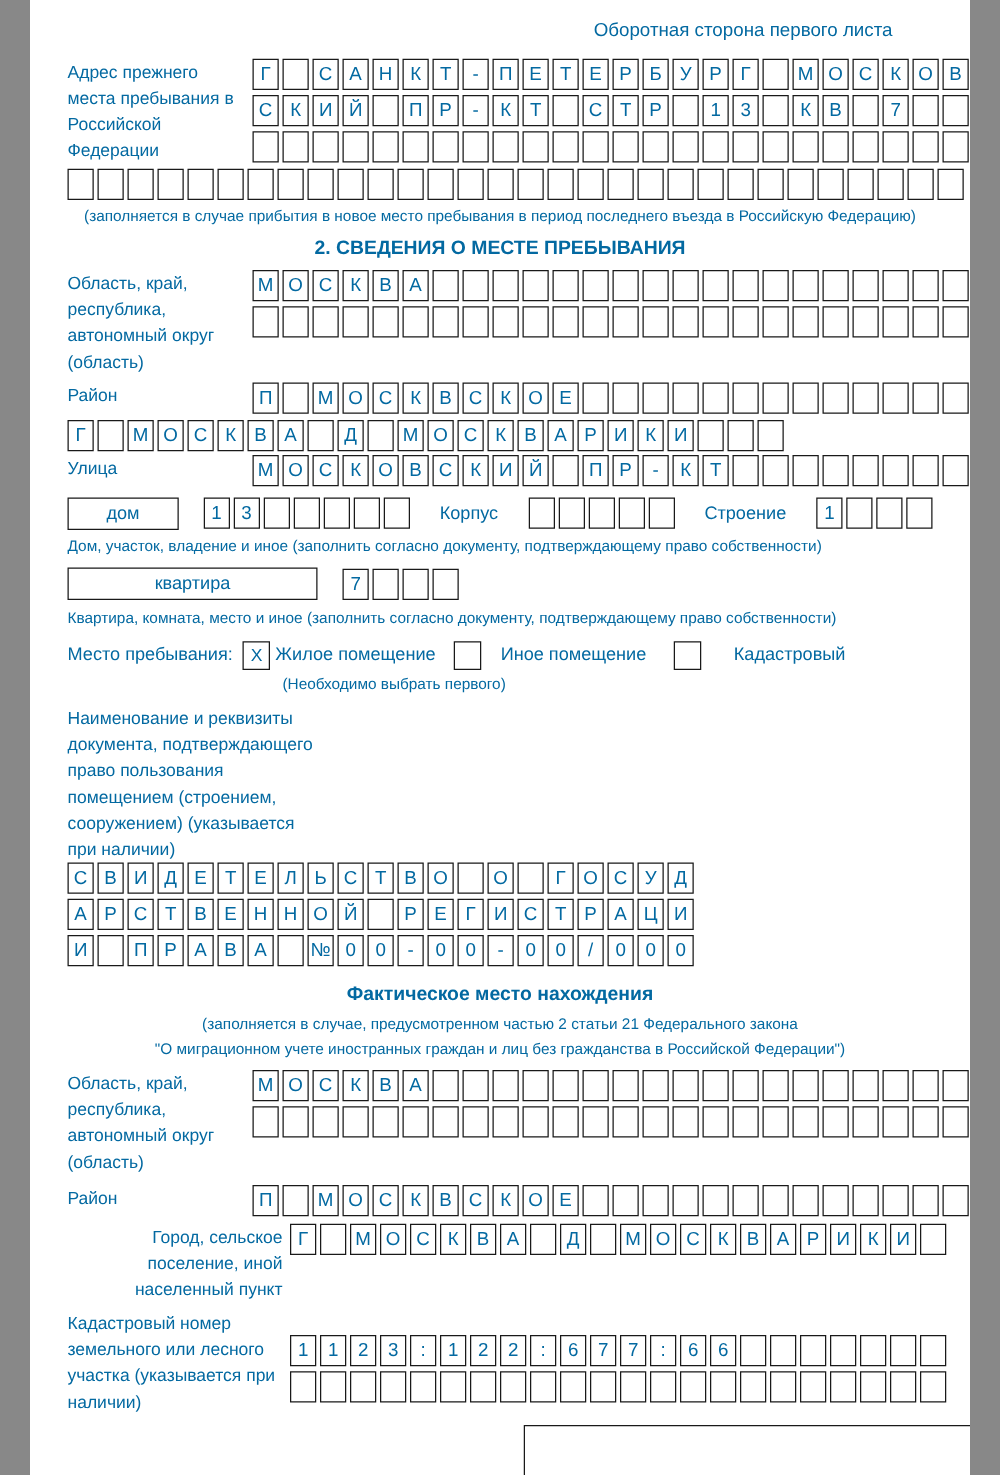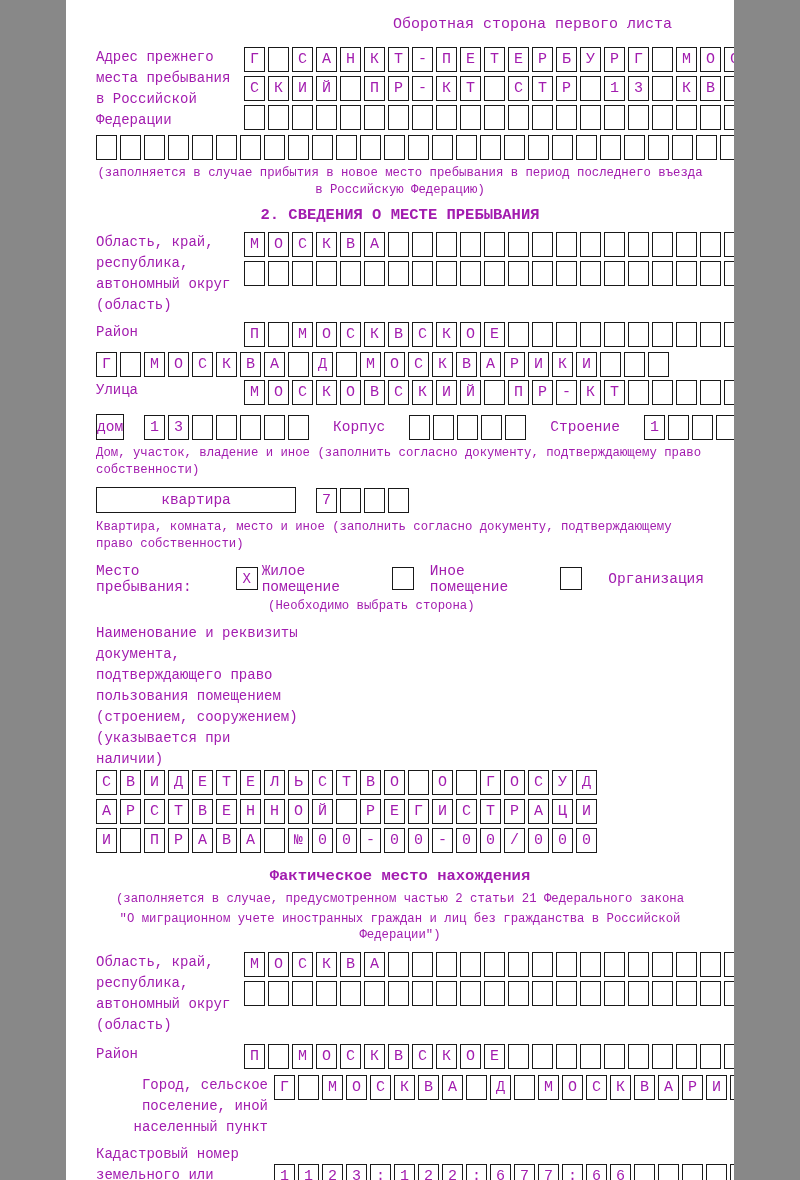--- a/index.html
+++ b/index.html
@@ -1,19 +1,19 @@
 <!DOCTYPE html>
 <html><head>
 <meta charset="utf-8">
 <style>
   * { margin:0; padding:0; box-sizing:border-box; }
   html,body { background:#888; }
   .page {
-    width:668px; height:1180px; background:#ffffff; color:#a21caf;
-    font-family:Liberation Mono, monospace;
+    width:752px; height:1180px; background:#ffffff; color:#0369a1;
+    font-family:Liberation Sans, sans-serif;
     position:relative; margin:0 auto; overflow:hidden;
   }
   .content { padding:16px 30px 0 30px; }
   .hdr-right { text-align:right; font-size:15px; padding-right:32px; margin-bottom:14px; }
 
   .field { display:flex; align-items:flex-start; }
   .flabel { width:148px; flex-shrink:0; font-size:14px; line-height:1.5; padding-right:6px; }
   .flabel-wide { width:208px; }
   .flabel-mid  { width:178px; }
   .rows { display:flex; flex-direction:column; gap:4px; }
@@ -367,23 +367,23 @@
     </div>
     <div class="caption" style="margin-top:6px;">Квартира, комната, место и иное (заполнить согласно документу, подтверждающему право собственности)</div>
 
     <div class="stay-row">
       <span>Место пребывания:</span>
       <span class="cb" style="margin-left:8px;">X</span>
       <span style="margin-left:4px;">Жилое помещение</span>
       <span class="cb" style="margin-left:14px;"></span>
       <span style="margin-left:16px;">Иное помещение</span>
       <span class="cb" style="margin-left:22px;"></span>
-      <span style="margin-left:26px;">Организация</span>
-    </div>
-    <div class="caption" style="margin-left:172px; margin-top:3px;">(Необходимо выбрать сторона)</div>
+      <span style="margin-left:26px;">Кадастровый</span>
+    </div>
+    <div class="caption" style="margin-left:172px; margin-top:3px;">(Необходимо выбрать первого)</div>
 
     <div class="field" style="margin-top:9px;flex-direction:column;">
       <div class="flabel flabel-wide">Наименование и реквизиты документа, подтверждающего право пользования помещением (строением, сооружением) (указывается при наличии)</div>
       <div class="rows">
         <div class="cellrow">
             <div class="cell">С</div>
             <div class="cell">В</div>
             <div class="cell">И</div>
             <div class="cell">Д</div>
             <div class="cell">Е</div>

